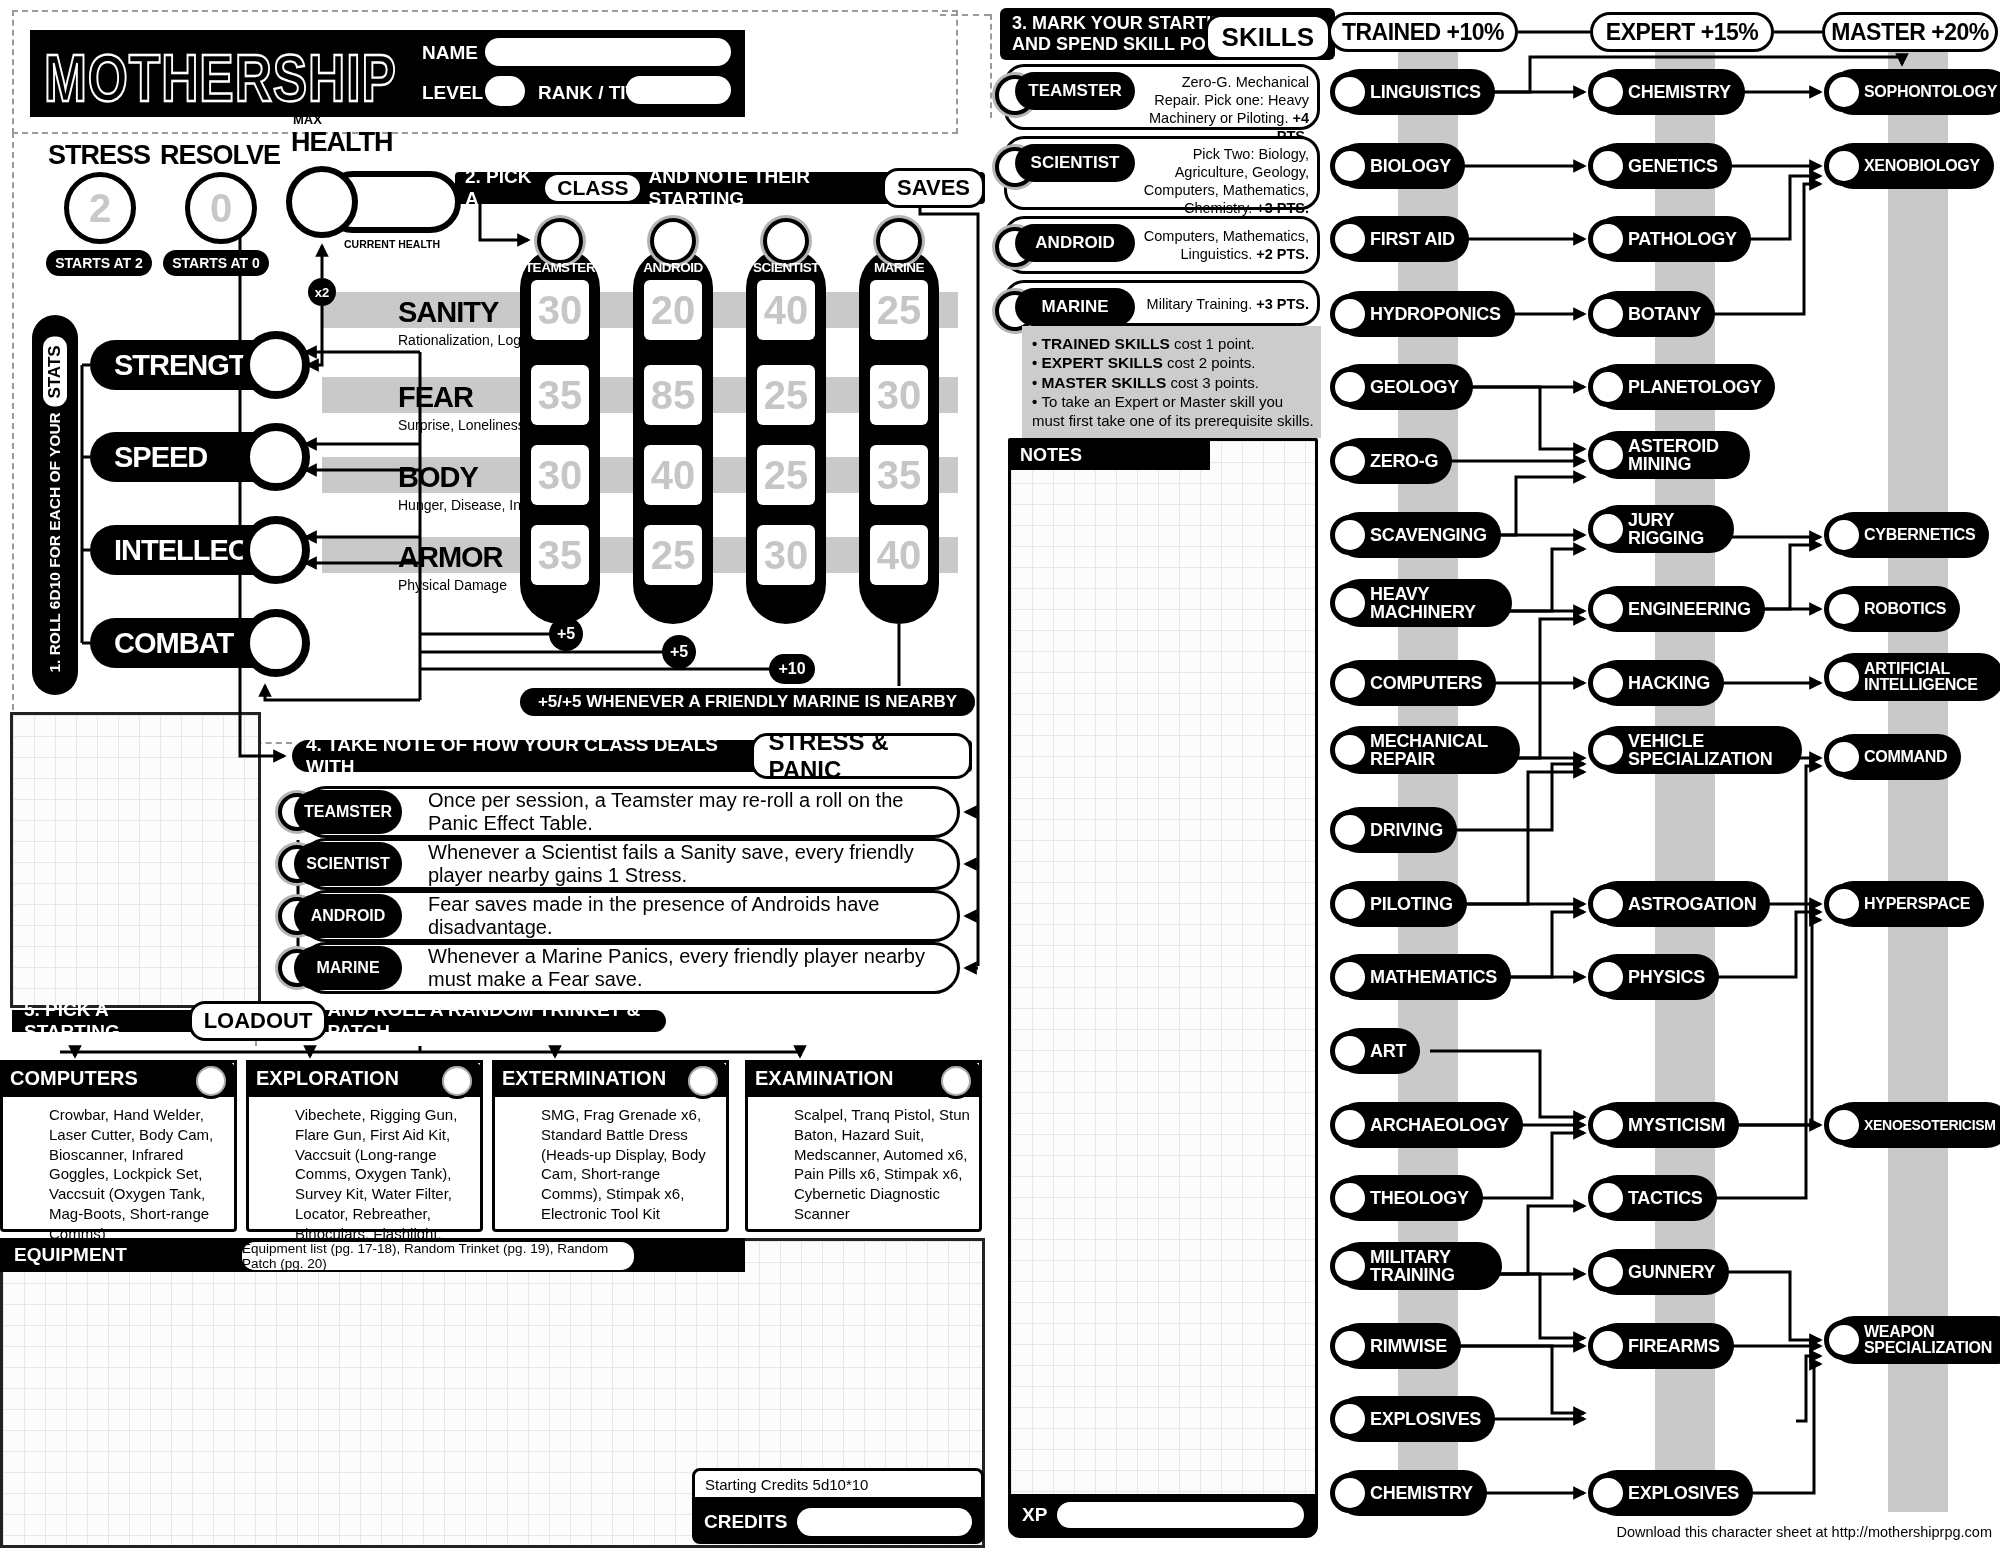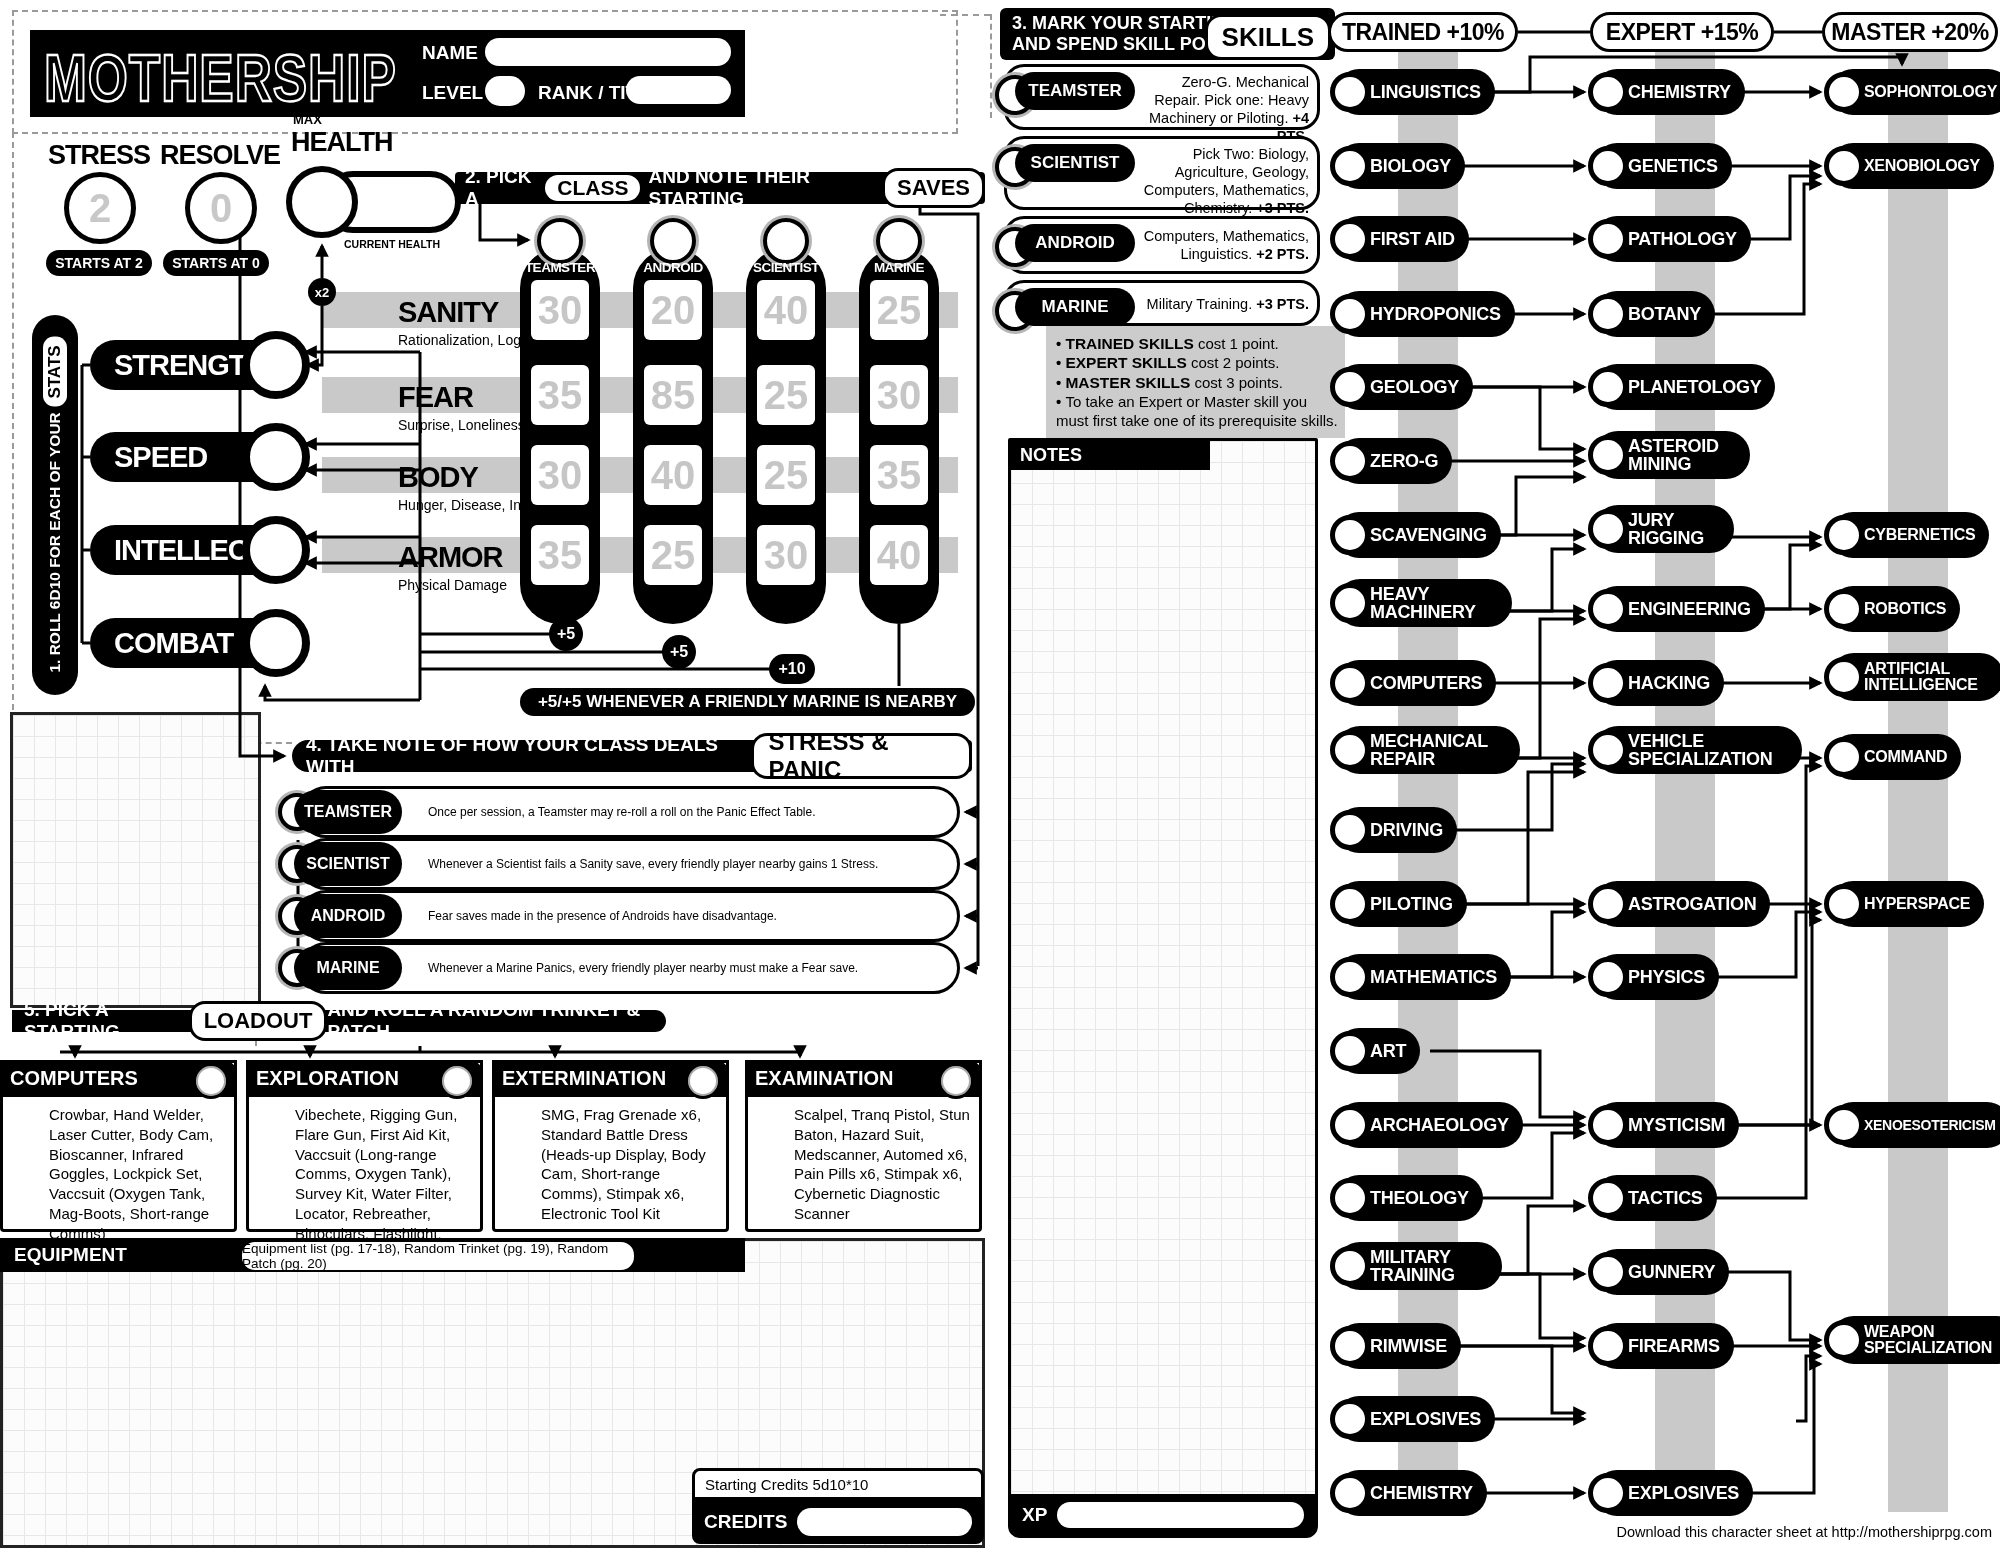--- a/index.html
+++ b/index.html
@@ -51,34 +51,34 @@
   .statsbar .vt .hl{background:#fff;color:#000;border-radius:11px;padding:8px 2px;font-size:17px;}
   .stat{position:absolute;left:90px;width:208px;height:50px;background:#000;border-radius:26px;color:#fff;
         display:flex;align-items:center;padding-left:24px;font-size:29px;font-weight:bold;letter-spacing:-1px;z-index:2;box-sizing:border-box;}
   .statc{position:absolute;right:-12px;top:-9px;width:52px;height:52px;background:#fff;border:8px solid #000;border-radius:50%;}
   
   .prow{position:absolute;left:278px;width:682px;height:52px;z-index:2;}
   .pbox{position:absolute;left:22px;top:0;right:0;bottom:0;border:3px solid #000;border-radius:26px;background:#fff;}
   .pcirc{position:absolute;left:0;top:7px;width:30px;height:30px;background:#fff;border:4px solid #000;border-radius:50%;box-shadow:0 0 0 3px #b5b5b5;z-index:1;}
   .plabel{position:absolute;left:16px;top:4px;height:44px;min-width:108px;background:#000;color:#fff;border-radius:22px;
           display:flex;align-items:center;justify-content:center;font-size:16px;font-weight:bold;z-index:1;padding:0 8px;box-sizing:border-box;}
-  .ptext{position:absolute;left:150px;top:0;height:52px;right:24px;display:flex;align-items:center;font-size:12px;}
+  .ptext{position:absolute;left:150px;top:0;height:52px;right:24px;display:flex;align-items:center;font-size:20px;}
   
   .lbox{position:absolute;top:1060px;height:172px;border:3px solid #000;background:#fff;z-index:2;box-sizing:border-box;border-radius:0 0 4px 4px;}
   .lhead{position:absolute;left:-3px;top:-3px;right:-3px;height:37px;background:#000;color:#fff;display:flex;align-items:center;
          font-size:20px;font-weight:bold;padding-left:10px;border-radius:0 14px 0 0;}
   .lcirc{position:absolute;right:8px;top:3px;width:30px;height:30px;background:#fff;border:3px solid #000;border-radius:50%;box-shadow:inset 0 0 0 2px #aaa;}
   .litems{position:absolute;left:8px;right:6px;top:42px;font-size:15px;line-height:1.32;margin-left:38px;}
   
   .csbox{position:absolute;left:1004px;width:316px;border:3px solid #000;border-radius:20px;background:#fff;z-index:2;box-sizing:border-box;}
   .cscirc{position:absolute;left:-12px;top:8px;width:32px;height:32px;background:#fff;border:4px solid #000;border-radius:50%;box-shadow:0 0 0 3px #b5b5b5;}
   .cslabel{position:absolute;left:8px;top:5px;height:38px;min-width:120px;background:#000;color:#fff;border-radius:19px;
            display:flex;align-items:center;justify-content:center;font-size:17px;font-weight:bold;padding:0 10px;box-sizing:border-box;}
   .csdesc{position:absolute;right:8px;font-size:14.5px;line-height:1.25;text-align:right;}
-  .costbox{position:absolute;left:1022px;top:326px;width:282px;background:#ccc;padding:8px 7px 8px 10px;font-size:15px;line-height:1.23;z-index:2;margin-left:24px;}
+  .costbox{position:absolute;left:1022px;top:326px;width:282px;background:#ccc;padding:8px 7px 8px 10px;font-size:15px;line-height:1.23;z-index:2;}
   .costbox b{font-size:15.5px;}
   .costline::before{content:"• ";font-weight:bold;}
   .notes{position:absolute;left:1008px;top:438px;width:310px;height:1100px;border:3px solid #000;z-index:2;box-sizing:border-box;border-radius:2px 2px 12px 12px;}
   .ntab{position:absolute;left:-1px;top:-1px;width:190px;height:30px;background:#000;color:#fff;font-size:18px;font-weight:bold;display:flex;align-items:center;padding-left:10px;}
   .xpbar{position:absolute;left:-1px;right:-1px;bottom:-1px;height:42px;background:#000;border-radius:0 0 12px 12px;display:flex;align-items:center;color:#fff;font-weight:bold;font-size:19px;padding:0 12px;gap:10px;}
   .xpbar .inp{flex:1;height:26px;background:#fff;border-radius:13px;}
   
   .tier{position:absolute;top:12px;height:40px;border:3.5px solid #000;border-radius:24px;background:#fff;z-index:2;
         display:flex;align-items:center;justify-content:center;font-size:23px;font-weight:bold;letter-spacing:-0.5px;box-sizing:border-box;}
   .sk{position:absolute;background:#000;color:#fff;border-radius:26px;display:flex;align-items:center;

